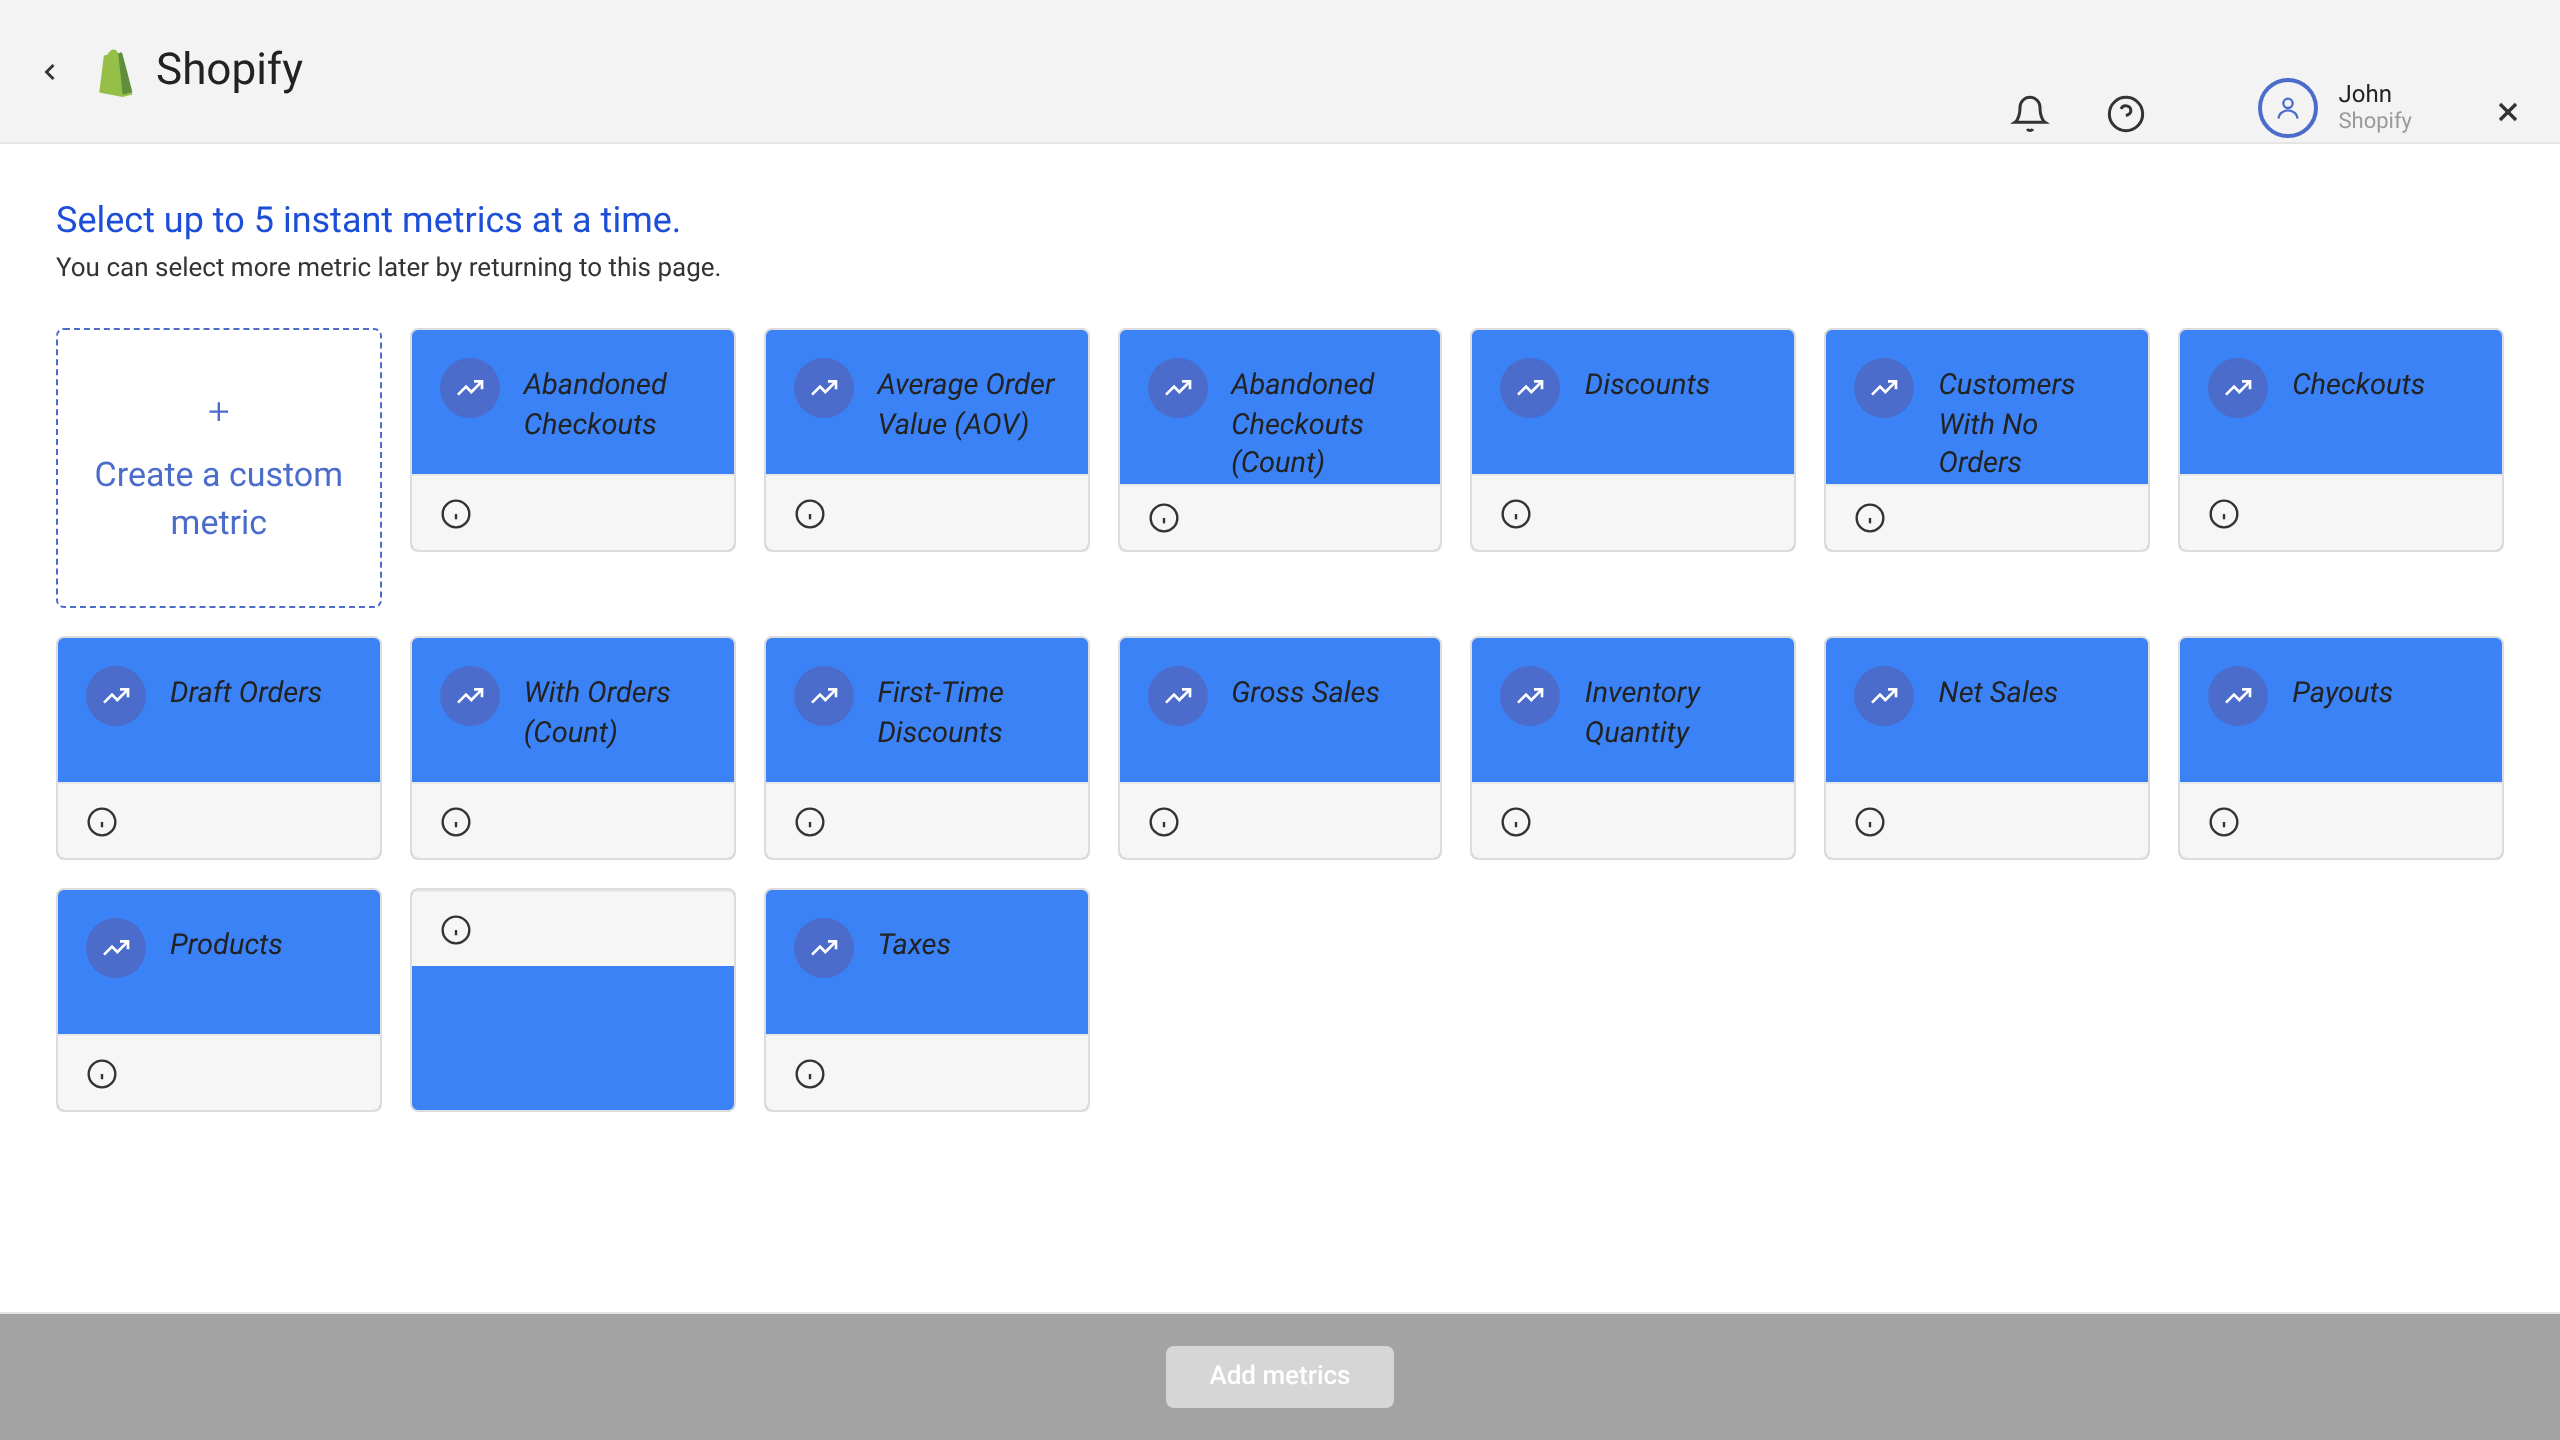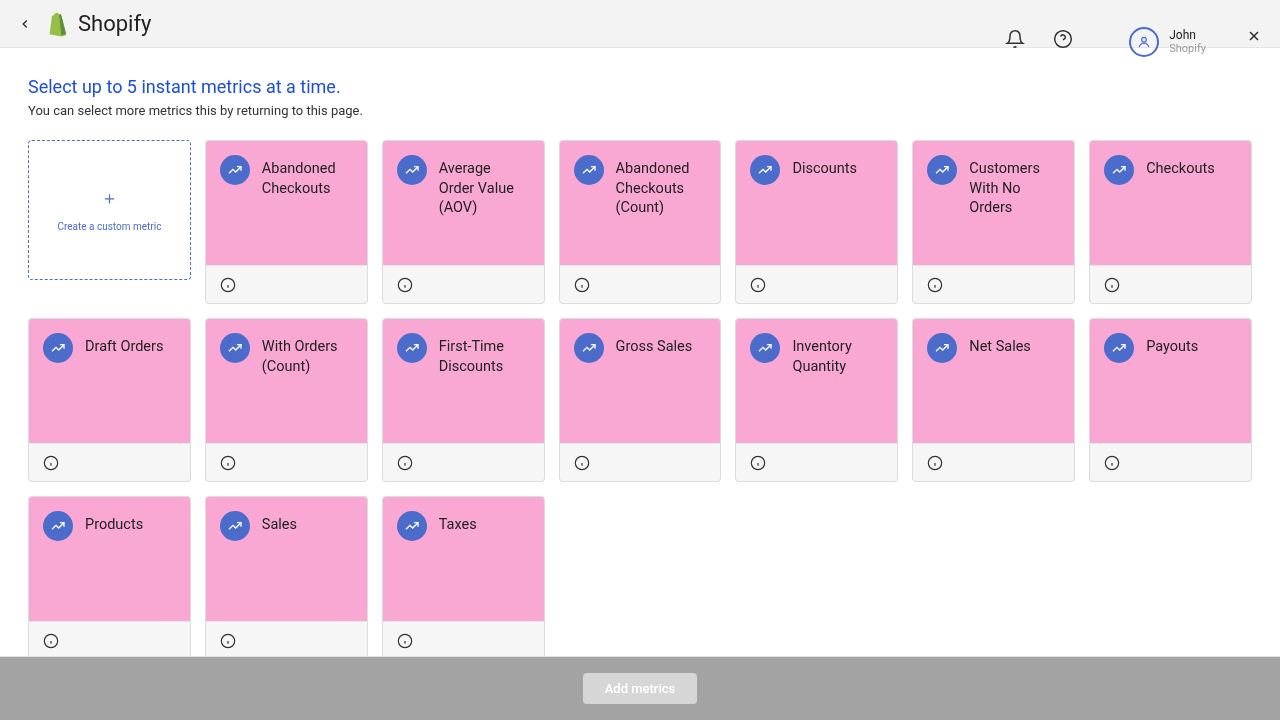--- a/index.html
+++ b/index.html
@@ -1,69 +1,70 @@
 <!DOCTYPE html>
 <html><head>
 <meta charset="utf-8">
 <style>
   * { margin: 0; padding: 0; box-sizing: border-box; font-family: -apple-system, BlinkMacSystemFont, "Segoe UI", Roboto, sans-serif; }
   html, body { width: 1280px; height: 720px; background: #fff; overflow: hidden; }
   .topbar {
-    height: 48px;
+    height: 72px;
     background: #f3f3f3;
     border-bottom: 1px solid #e5e5e5;
     display: flex; align-items: center;
     padding: 0 18px;
     gap: 14px;
   }
   .back-icon { cursor: pointer; display:flex; align-items:center; }
   .brand { display:flex; align-items:center; gap:10px; }
   .brand-name { font-size: 22px; font-weight: 400; color:#222; }
   .shopify-logo { width:22px; height:26px; }
   .top-spacer { flex: 1; }
-  .top-actions { display:flex; align-items:flex-start; gap: 24px; margin-top: 36px; }
+  .top-actions { display:flex; align-items:flex-end; gap: 24px; margin-top: 36px; }
   .icon-btn { cursor:pointer; display:flex; align-items:center; justify-content:center; width:24px; height:24px; }
   .user-block { display:flex; align-items:center; gap:10px; margin-left: 30px; margin-right: 16px; }
   .avatar-circle { width:30px; height:30px; border:2px solid #4b6ccb; border-radius:50%; display:flex; align-items:center; justify-content:center; }
   .avatar-circle svg { width:14px; height:14px; stroke:#4b6ccb; }
   .user-text { display:flex; flex-direction:column; line-height:1.2; }
   .user-name { font-size:12px; color:#222; }
   .user-sub { font-size:11px; color:#999; }
   .close-icon { cursor:pointer; font-size:18px; }
 
   .content { padding: 28px 28px 0 28px; }
   .title { font-size: 18px; font-weight: 400; color:#1d4ed8; margin-bottom: 6px; }
   .subtitle { font-size: 13px; color:#333; margin-bottom: 22px; }
 
   .grid { display:grid; grid-template-columns: repeat(7, 1fr); gap: 14px; }
   .card {
-    border: 1px solid #dcdcdc; border-radius: 4px; background:#f9a8d4;
-    display:flex; flex-direction:column; height: 164px; cursor:pointer;
+    border: 1px solid #dcdcdc; border-radius: 4px; background:#3b82f6;
+    display:flex; flex-direction:column; height: 112px; cursor:pointer;
     overflow:hidden;
+    font-style:italic;
   }
   .card-body { display:flex; gap:12px; padding: 14px 14px 0 14px; flex:1; }
   .metric-icon {
     width:30px; height:30px; border-radius:50%; background:#4b6ccb;
     display:flex; align-items:center; justify-content:center; flex-shrink:0;
   }
   .metric-icon svg { width:16px; height:16px; stroke:#fff; fill:none; }
   .card-title { font-size: 14.5px; color:#222; line-height:1.35; padding-top:4px; }
   .card-footer {
     height: 38px; background:#f6f6f6; border-top:1px solid #e8e8e8;
     display:flex; align-items:center; padding: 0 14px;
   }
   .info-icon { width:16px; height:16px; cursor:pointer; }
 
   .create-card {
     border:1px dashed #4b6ccb; border-radius:4px; height:140px;
     display:flex; flex-direction:column; align-items:center; justify-content:center;
     color:#4b6ccb; cursor:pointer; gap:10px;
   }
   .create-plus { font-size: 18px; color:#4b6ccb; }
-  .create-label { font-size:10px; text-align:center; line-height:1.4; }
+  .create-label { font-size:17px; text-align:center; line-height:1.4; }
 
   .bottom-bar {
     position:absolute; bottom:0; left:0; right:0; height:64px;
     border-top:1px solid #e5e5e5; background:#a3a3a3;
     display:flex; align-items:center; justify-content:center;
   }
   .add-btn {
     background:#d6d6d6; color:#fff; border:none; border-radius:4px;
     padding: 8px 22px; font-size:13px; font-weight:500; cursor:not-allowed;
   }
@@ -115,21 +116,21 @@
       <svg width="16" height="16" viewBox="0 0 24 24" fill="none" stroke="#333" stroke-width="2.5">
           <line x1="18" y1="6" x2="6" y2="18"></line>
           <line x1="6" y1="6" x2="18" y2="18"></line>
         </svg>
     </div>
   </div>
 </div>
 
 <div class="content">
   <h1 class="title">Select up to 5 instant metrics at a time.</h1>
-  <p class="subtitle">You can select more metrics this by returning to this page.</p>
+  <p class="subtitle">You can select more metric later by returning to this page.</p>
 
   <div class="grid" id="grid">
     <div class="create-card">
       <div class="create-plus">＋</div>
       <div class="create-label">Create a custom metric</div>
     </div>
   <div class="card">
         <div class="card-body">
           <div class="metric-icon">
             <svg viewBox="0 0 24 24" stroke-width="2">
@@ -375,29 +376,20 @@
         </div>
         <div class="card-footer">
           <div class="info-icon"><svg viewBox="0 0 24 24" fill="none" stroke="#333" stroke-width="1.8">
               <circle cx="12" cy="12" r="10"></circle>
               <line x1="12" y1="16" x2="12" y2="12"></line>
               <line x1="12" y1="8" x2="12" y2="8.01"></line>
             </svg></div>
         </div>
       </div>
       <div class="card">
-        <div class="card-body">
-          <div class="metric-icon">
-            <svg viewBox="0 0 24 24" stroke-width="2">
-              <polyline points="3 17 9 11 13 15 21 7"></polyline>
-              <polyline points="15 7 21 7 21 13"></polyline>
-            </svg>
-          </div>
-          <div class="card-title">Sales</div>
-        </div>
         <div class="card-footer">
           <div class="info-icon"><svg viewBox="0 0 24 24" fill="none" stroke="#333" stroke-width="1.8">
               <circle cx="12" cy="12" r="10"></circle>
               <line x1="12" y1="16" x2="12" y2="12"></line>
               <line x1="12" y1="8" x2="12" y2="8.01"></line>
             </svg></div>
         </div>
       </div>
       <div class="card">
         <div class="card-body">

